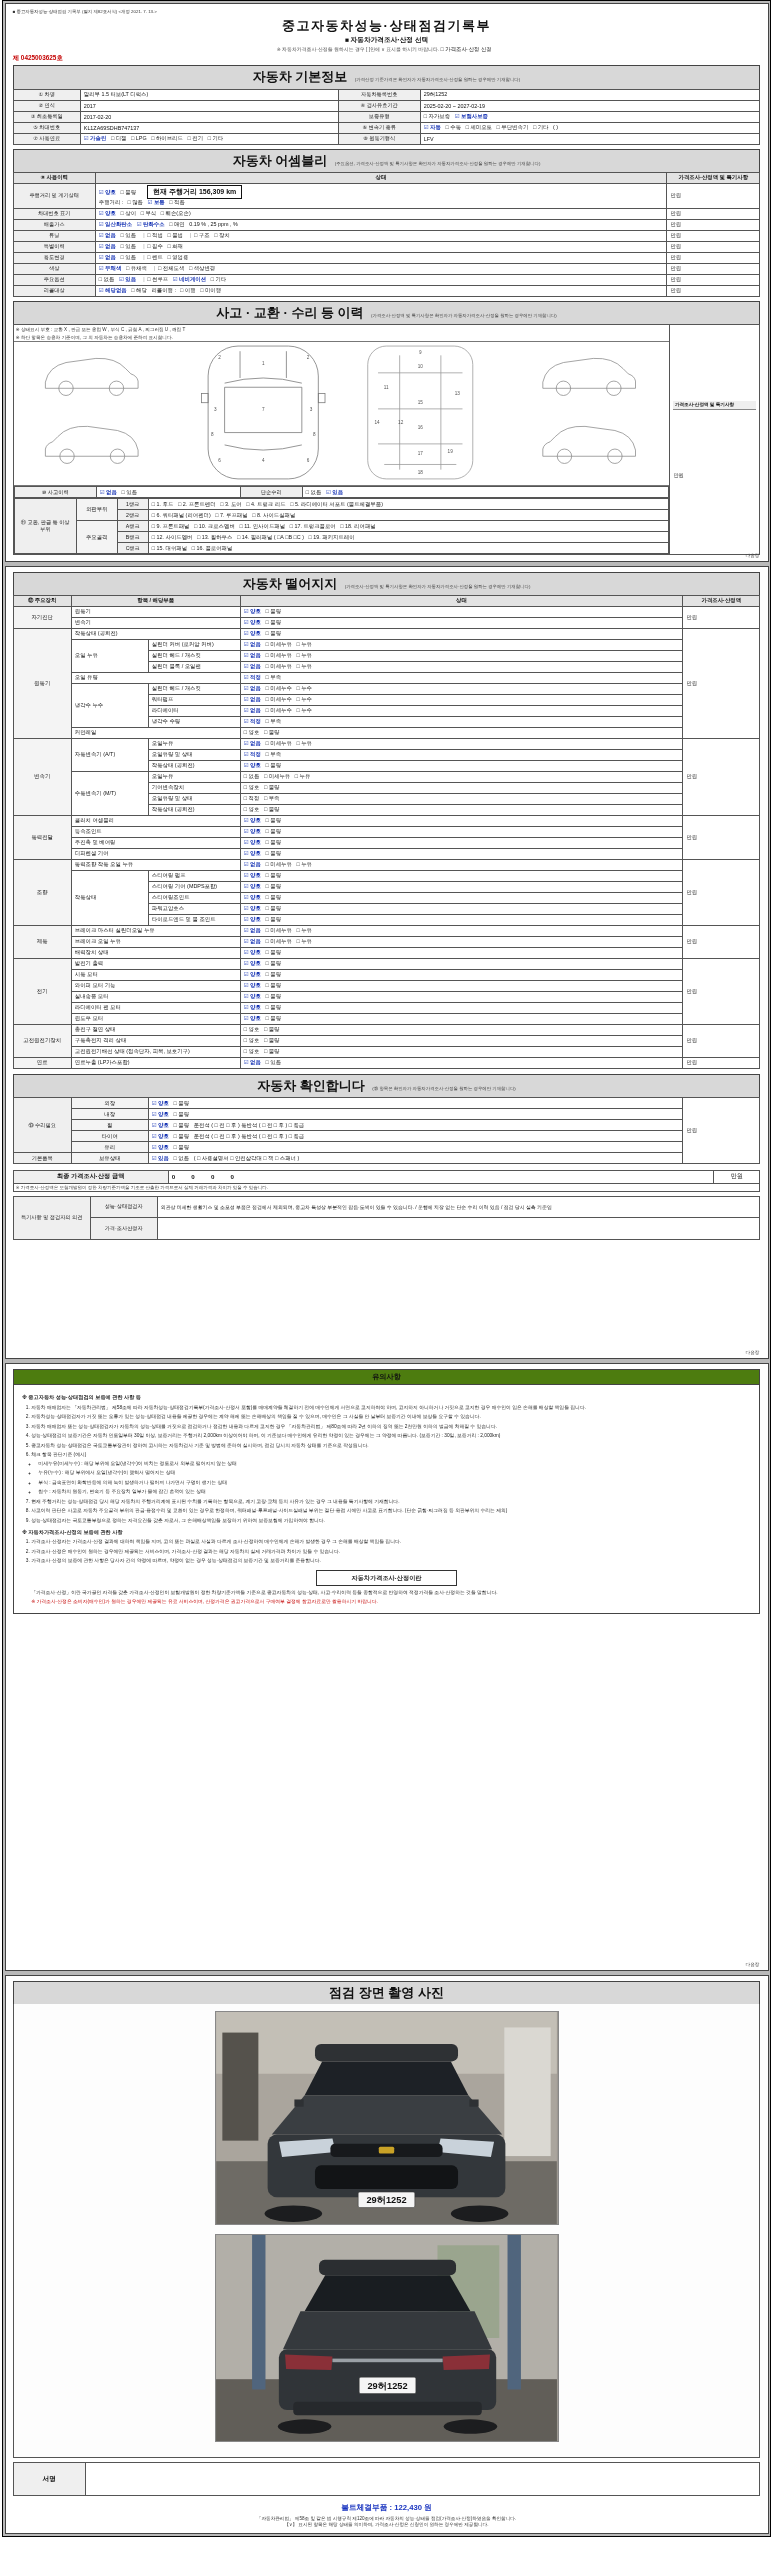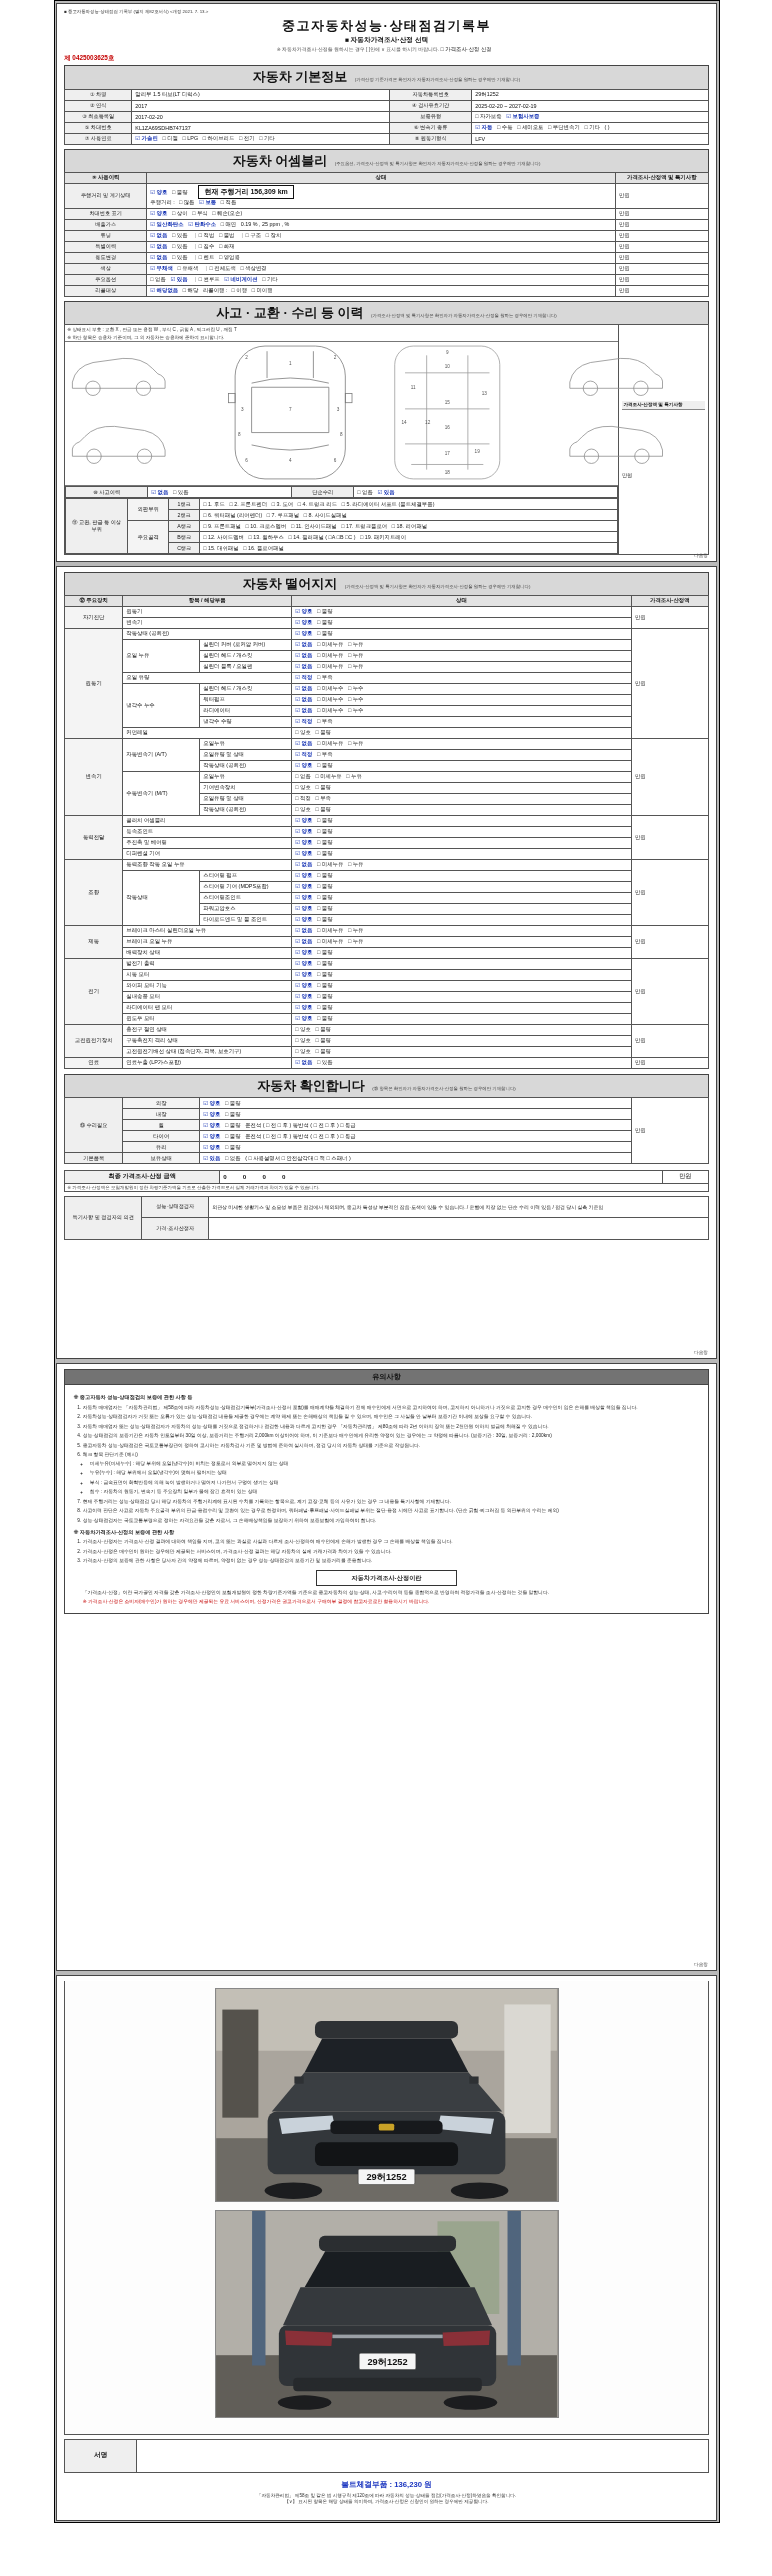--- a/index.html
+++ b/index.html
@@ -1,17 +1,17 @@
 <!DOCTYPE html>
 <html lang="ko" style="font-size:8.2px"><head>
 <meta charset="utf-8">
 <style>
   html,body{margin:0;padding:0;}
   body{width:773px;background:#ffffff;font-family:"Liberation Sans","DejaVu Sans",sans-serif;color:#111;}
-  .outer{width:666px;margin:0 auto;border:1px solid #000;background:#b9b9b9;padding:1.5px;box-sizing:border-box;}
+  .outer{width:769px;margin:0 auto;border:1px solid #000;background:#b9b9b9;padding:1.5px;box-sizing:border-box;}
   .page{background:#fff;border:0.5px solid #444;padding:5.2px 7.2px;box-sizing:border-box;position:relative;margin-bottom:4.1px;}
   .page:last-child{margin-bottom:0;}
   .tinybar{font-size:4.4px;color:#333;}
   h1.title{text-align:center;font-size:13px;margin:3.1px 0 1px;letter-spacing:1.5px;font-weight:bold;}
   .sub1{text-align:center;font-weight:bold;font-size:6.7px;margin-top:1px;}
   .sub2{text-align:center;font-size:4.9px;color:#444;margin:1.5px 0 1px;}
   .docno{color:#c40000;font-weight:bold;font-size:6.4px;margin:1px 0 2.1px;}
   .secbar{background:#d8d8d8;border:0.5px solid #444;border-bottom:none;padding:2.1px 3.1px;text-align:center;}
   .secbar .t{font-weight:bold;font-size:13px;}
   .secbar .n{font-size:4.4px;color:#444;margin-left:5.2px;font-weight:normal;}
@@ -24,21 +24,21 @@
   .ck{display:inline-block;margin-right:4.6px;font-size:5.4px;white-space:nowrap;color:#222;}
   .ck.on{color:#1633b4;font-weight:bold;}
   .sep{color:#999;margin:0 2.6px;}
   .ckTxt{font-size:5.4px;margin-right:4.1px;}
   .mile-box{display:inline-block;border:1px solid #111;padding:1px 5.2px;font-weight:bold;font-size:7px;margin-left:6.2px;background:#fff;}
   .legend{font-size:4.6px;color:#333;padding:1.5px 2.1px;}
   .diagwrap{text-align:center;padding:2.1px 0;border-bottom:0.5px solid #777;}
   .pricecol{text-align:center;vertical-align:top;padding:0;}
   .pricecol .ph{font-size:4.6px;font-weight:bold;border-bottom:0.5px solid #888;padding:1.5px;background:#efefef;}
   .pricecol .pv{font-size:5.2px;color:#333;padding-top:62px;}
-  .notice-title{background:#737373;border:0.5px solid #444;text-align:center;font-weight:bold;font-size:7.2px;padding:2.1px;}
+  .notice-title{background:#4d7c0f;border:0.5px solid #444;text-align:center;font-weight:bold;font-size:7.2px;padding:2.1px;}
   .notice-body{border:0.5px solid #444;border-top:none;font-size:4.8px;line-height:1.55;padding:5.2px 8.2px;color:#222;}
   .notice-body ol{margin:2.1px 0 4.1px;padding-left:9.3px;}
   .notice-body li{margin-bottom:2.1px;}
   .notice-sub{font-weight:bold;font-size:5.2px;margin:3.1px 0 1px;}
   .defbox{display:block;width:134px;margin:5.2px auto 3.1px;border:0.8px solid #333;text-align:center;font-weight:bold;font-size:6.2px;padding:2.1px;}
   .defbody{font-size:4.8px;line-height:1.55;margin:2.1px 9.3px;}
   .defred{color:#c40000;}
   .nextpage{position:absolute;right:8.2px;bottom:2.6px;font-size:4.6px;color:#444;}
   .photos{border:0.5px solid #555;border-top:none;padding:7.2px 0;text-align:center;background:#fdfdfd;}
   .photo-fig{display:block;margin:0 auto 8.2px;width:342px;border:0.5px solid #888;background:#9c9892;line-height:0;}
@@ -637,20 +637,23 @@
           <li>가격조사·산정의 보증에 관한 사항은 당사자 간의 약정에 따르며, 약정이 없는 경우 성능·상태점검의 보증기간 및 보증거리를 준용합니다.</li>
         </ol>
       <div class="defbox">자동차가격조사·산정이란</div>
       <div class="defbody">「가격조사·산정」이란 국가공인 자격을 갖춘 가격조사·산정인이 보험개발원이 정한 차량기준가액을 기준으로 중고자동차의 성능·상태, 사고·수리이력 등을 종합적으로 반영하여 적정가격을 조사·산정하는 것을 말합니다.</div>
       <div class="defbody defred">※ 가격조사·산정은 소비자(매수인)가 원하는 경우에만 제공되는 유료 서비스이며, 산정가격은 권고가격으로서 구매여부 결정에 참고자료로만 활용하시기 바랍니다.</div>
     </div>
     <span class="nextpage">다음장</span>
   </div>
 
   <div class="page" style="min-height:546px">
+    <div class="secbar">
+      <span class="t">점검 장면 촬영 사진</span>
+    </div>
     <div class="photos">
 
       <span class="photo-fig">
         <svg width="341" height="212" viewBox="0 0 662 412">
           <rect width="662" height="412" fill="#aaa59d"></rect>
           <rect y="0" width="662" height="120" fill="#c3bfb6"></rect>
           <rect y="290" width="662" height="122" fill="#6e6b65"></rect>
           <rect x="560" y="30" width="90" height="250" fill="#dad8d2"></rect>
           <rect x="12" y="40" width="70" height="210" fill="#55524c"></rect>
           <g>
@@ -706,21 +709,21 @@
       <tbody>
         <tr>
           <td class="lab" style="font-weight:bold;font-size:6.7px">서명</td>
           <td style="height:29px"></td>
         </tr>
       </tbody>
     </table>
 
     <div class="fee">
       <span>볼트체결부품 :</span>
-      <span>136,230 원</span>
+      <span>122,430 원</span>
     </div>
 
     <div class="footer-line">「자동차관리법」 제58조 및 같은 법 시행규칙 제120조에 따라 자동차의 성능·상태를 점검(가격조사·산정)하였음을 확인합니다.</div>
     <div class="footer-line">【∨】 표시된 항목은 해당 상태를 의미하며, 가격조사·산정은 신청인이 원하는 경우에만 제공됩니다.</div>
   </div>
 
 </div>
 
 
 </body></html>

